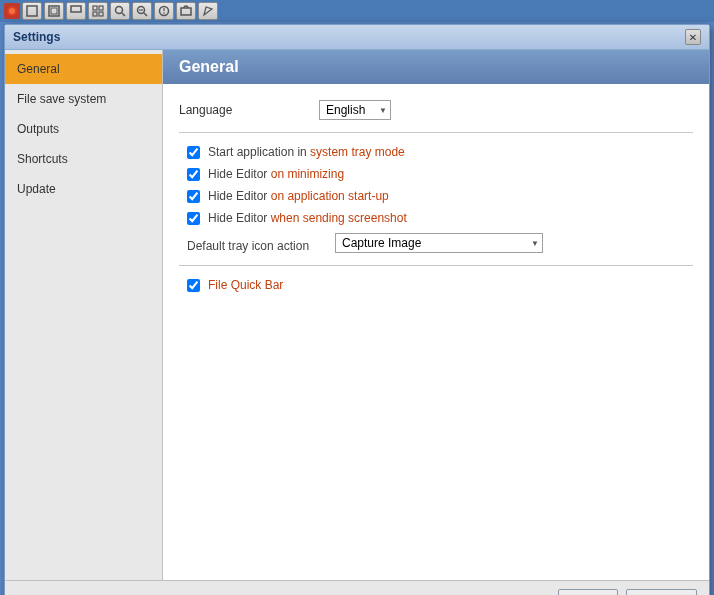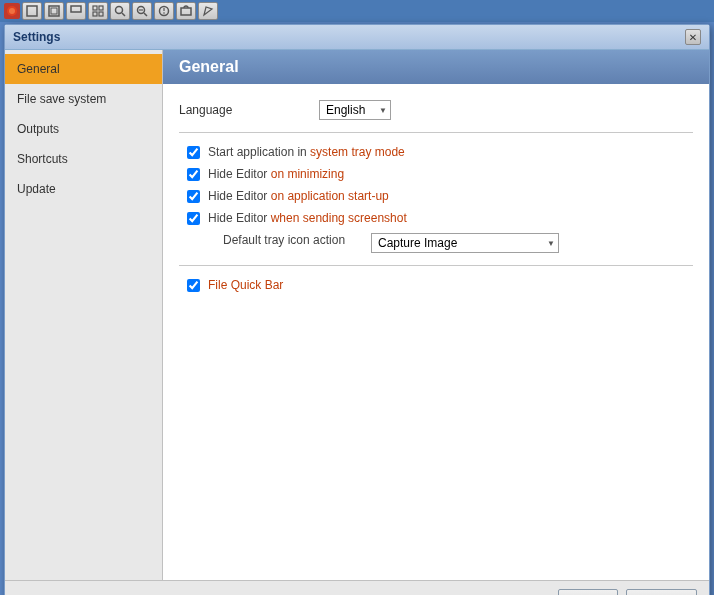--- a/index.html
+++ b/index.html
@@ -191,24 +191,23 @@
       font-size: 12px;
       color: #444;
     }
 
     .checkbox-label .highlight {
       color: #c2410c;
     }
 
     .default-tray-row {
       display: flex;
-      align-items: flex-start;
+      align-items: flex-end;
       padding-left: 8px;
       margin-bottom: 8px;
-      margin-left: 36px;
     }
 
     .default-tray-label {
       font-size: 12px;
       color: #444;
       width: 148px;
     }
 
     .dialog-footer {
       background: #e8e8e8;
@@ -370,21 +369,21 @@
         <div class="checkbox-row">
           <input type="checkbox" checked="" id="cb4" style="">
           <label class="checkbox-label" for="cb4">
             Hide Editor <span class="highlight">when sending screenshot</span>
           </label>
         </div>
 
         <div class="default-tray-row">
           <span class="default-tray-label">Default tray icon action</span>
           <div class="select-wrapper">
-            <select style="width:188px;">
+            <select style="width:208px;">
               <option>Capture Image</option>
               <option>Capture Region</option>
               <option>Capture Window</option>
               <option>Capture Screen</option>
             </select>
           </div>
         </div>
 
         <hr class="divider">
 

